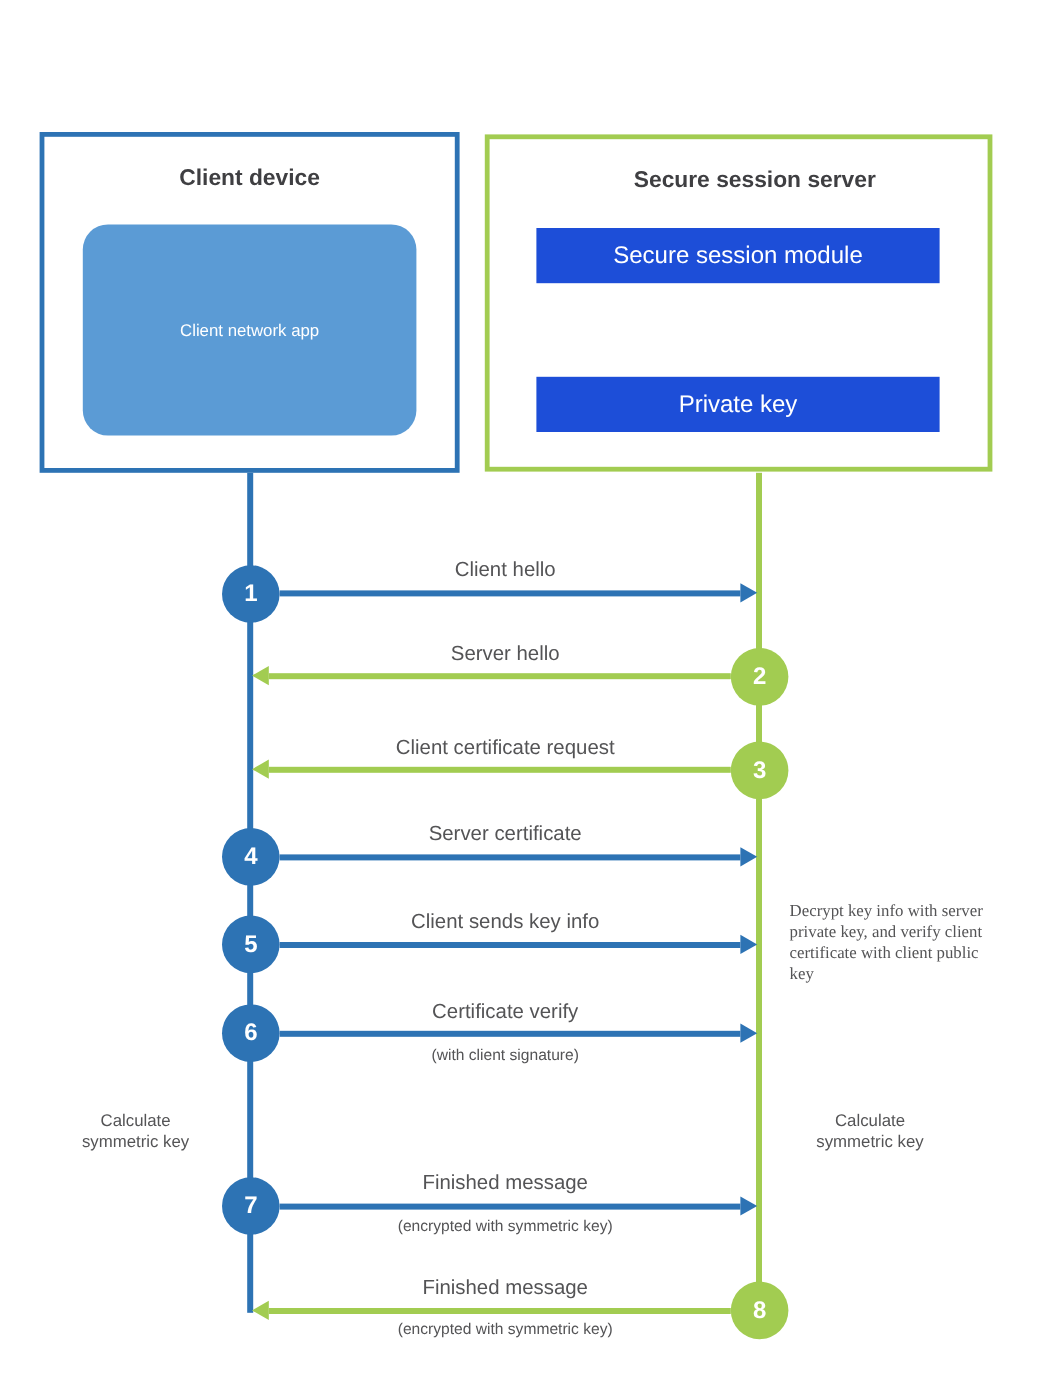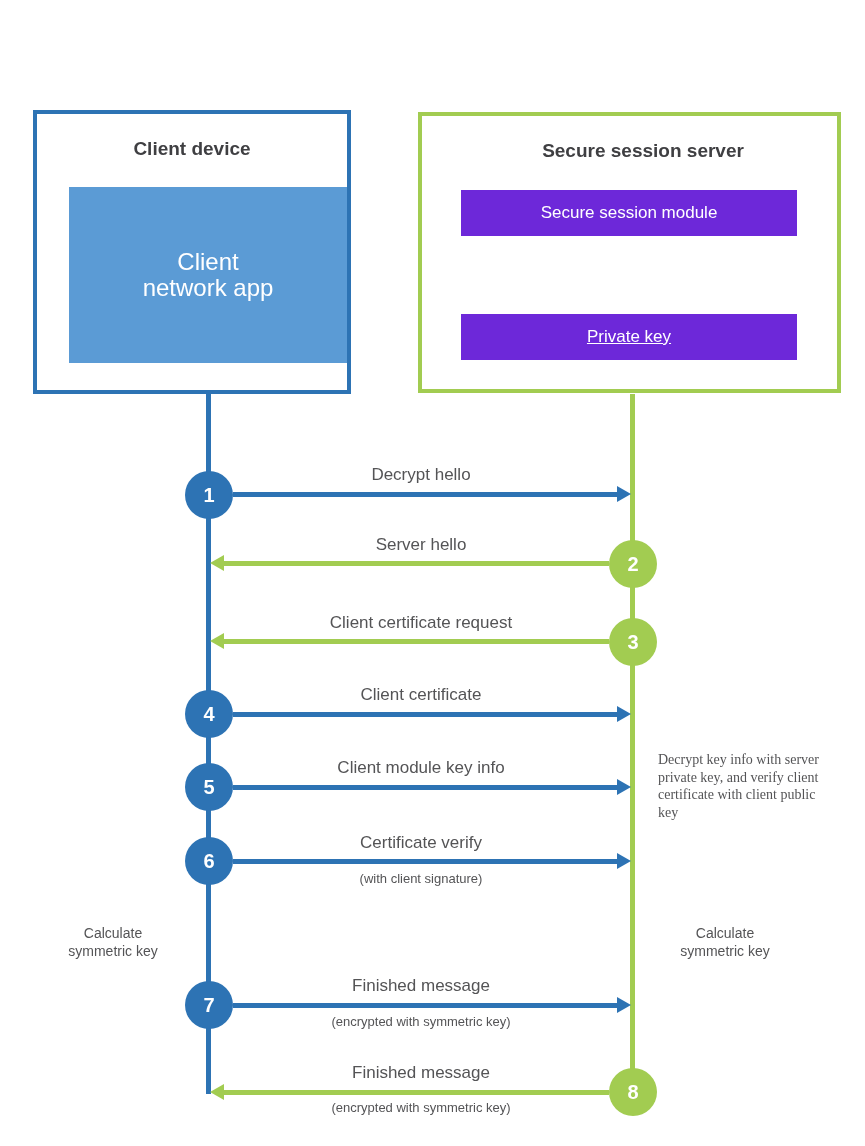--- a/index.html
+++ b/index.html
@@ -6,35 +6,35 @@
   body{font-family:"Liberation Sans","DejaVu Sans",sans-serif;}
   .canvas{position:relative;width:865px;height:1146px;background:#ffffff;overflow:hidden;}
 
   .page-title{
     position:absolute;left:30px;top:18px;width:700px;
     font-size:27px;font-weight:300;color:#4c4c4e;letter-spacing:.2px;
   }
 
   
   .actor-box{position:absolute;box-sizing:border-box;background:#fff;}
-  .client-box{left:33px;top:110px;width:318px;height:284px;border:4px solid #2d73b4;}
-  .server-box{left:418px;top:112px;width:423px;height:281px;border:4px solid #a2cc51;padding-left:27px;}
+  .client-box{left:33px;top:110px;width:350px;height:284px;border:4px solid #2d73b4;}
+  .server-box{left:404px;top:112px;width:423px;height:281px;border:4px solid #a2cc51;padding-left:27px;}
   .actor-title{margin-top:24px;text-align:center;font-size:19px;font-weight:700;color:#3f3f42;}
   .client-app{
     position:absolute;left:32px;top:73px;width:278px;height:176px;background:#5b9bd5;
     display:flex;align-items:center;justify-content:center;text-align:center;
-    color:#ffffff;font-size:24px;line-height:26px;
+    color:#ffffff;font-size:14px;line-height:26px;border-radius:21px;
   }
   .client-app .wrap{width:150px;}
   .server-bar{
-    position:absolute;left:39px;width:336px;height:46px;background:#6d28d9;
+    position:absolute;left:39px;width:336px;height:46px;background:#1d4ed8;
     display:flex;align-items:center;justify-content:center;
-    color:#ffffff;font-size:17px;
+    color:#ffffff;font-size:20px;
   }
-  .bar-1{top:74px;} .bar-2{top:137px;} .bar-3{top:198px;text-decoration:underline;}
+  .bar-1{top:74px;} .bar-2{top:137px;} .bar-3{top:198px;}
 
   
   .lifeline{position:absolute;width:5px;top:394px;}
   .lifeline.blue{left:206px;height:700px;background:#2d73b4;}
   .lifeline.green{left:630px;height:698px;background:#a2cc51;}
 
   
   .step-circle{
     position:absolute;width:48px;height:48px;border-radius:50%;
     display:flex;align-items:center;justify-content:center;
@@ -84,41 +84,41 @@
 
   <div class="actor-box server-box">
     <div class="actor-title">Secure session server</div>
     <div class="server-bar bar-1">Secure session module</div>
     <div class="server-bar bar-3">Private key</div>
   </div>
 
   <div class="lifeline blue"></div>
   <div class="lifeline green"></div>
 
-  <div class="msg-label" style="top:465px">Decrypt hello</div>
+  <div class="msg-label" style="top:465px">Client hello</div>
   <div class="arrow-line blue" style="top:492px"></div>
   <div class="arrow-head right" style="top:486px"></div>
   <div class="step-circle blue" style="top:471px">1</div>
 
   <div class="msg-label" style="top:535px">Server hello</div>
   <div class="arrow-line green" style="top:561px"></div>
   <div class="arrow-head left" style="top:555px"></div>
   <div class="step-circle green" style="top:540px">2</div>
 
   <div class="msg-label" style="top:613px">Client certificate request</div>
   <div class="arrow-line green" style="top:639px"></div>
   <div class="arrow-head left" style="top:633px"></div>
   <div class="step-circle green" style="top:618px">3</div>
 
-  <div class="msg-label" style="top:685px">Client certificate</div>
+  <div class="msg-label" style="top:685px">Server certificate</div>
   <div class="arrow-line blue" style="top:712px"></div>
   <div class="arrow-head right" style="top:706px"></div>
   <div class="step-circle blue" style="top:690px">4</div>
 
-  <div class="msg-label" style="top:758px">Client module key info</div>
+  <div class="msg-label" style="top:758px">Client sends key info</div>
   <div class="arrow-line blue" style="top:785px"></div>
   <div class="arrow-head right" style="top:779px"></div>
   <div class="step-circle blue" style="top:763px">5</div>
 
   <div class="msg-label" style="top:833px">Certificate verify</div>
   <div class="arrow-line blue" style="top:859px"></div>
   <div class="arrow-head right" style="top:853px"></div>
   <div class="msg-sub" style="top:871px">(with client signature)</div>
   <div class="step-circle blue" style="top:837px">6</div>
 

